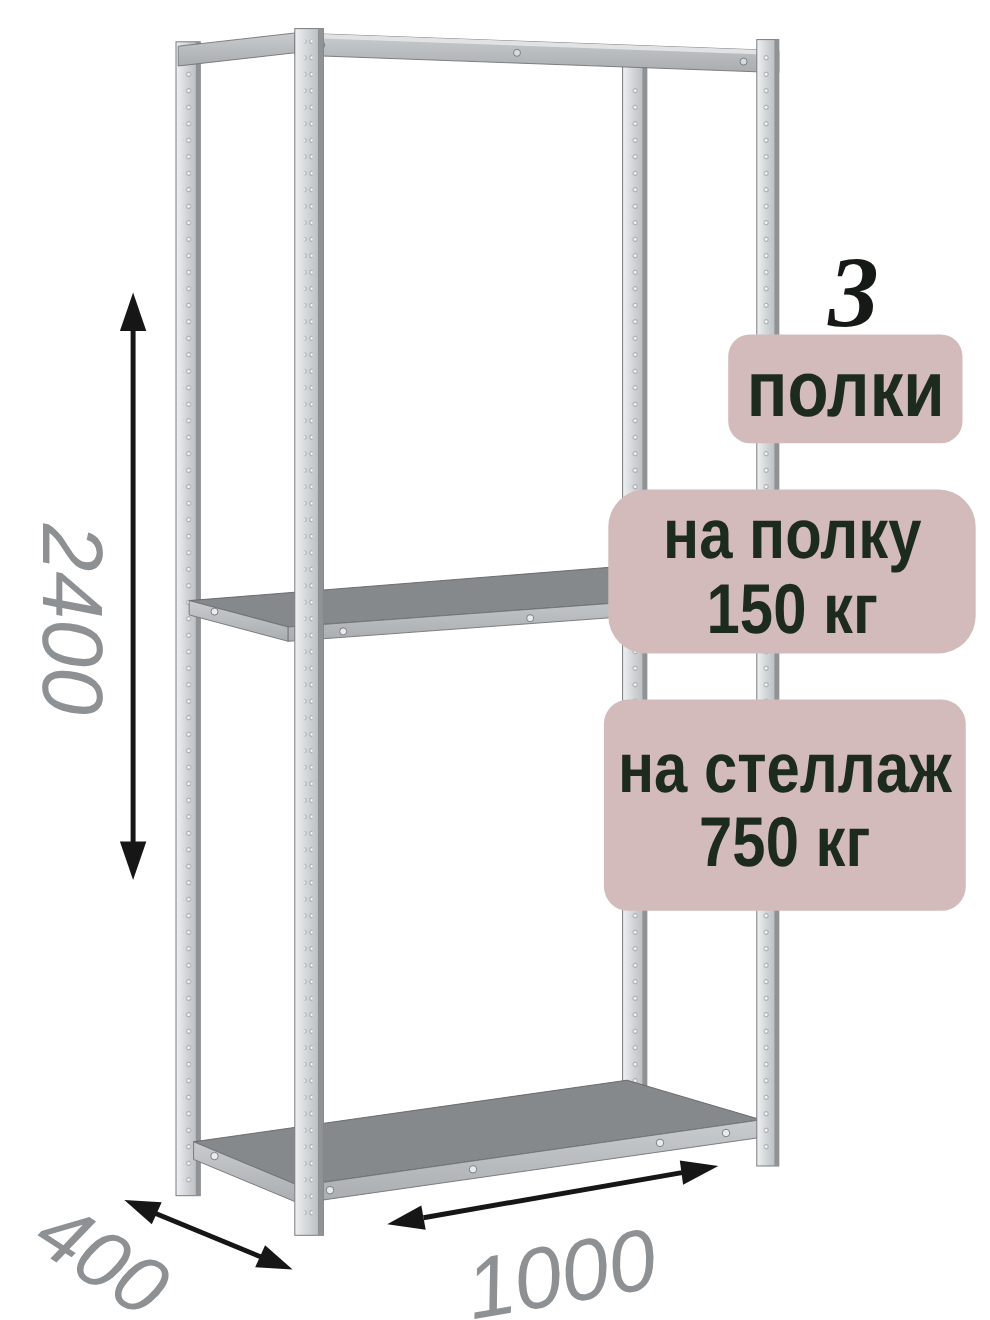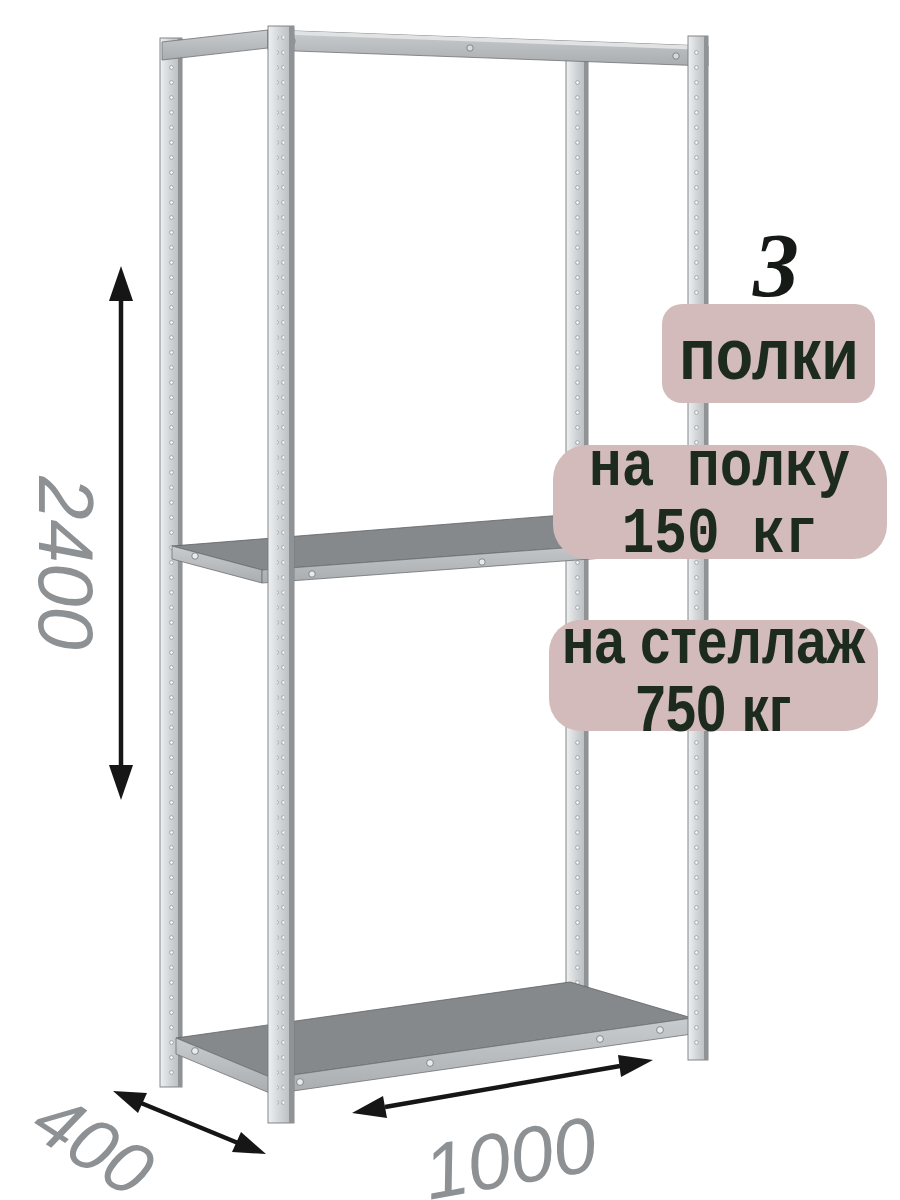--- a/index.html
+++ b/index.html
@@ -37,22 +37,22 @@
   }
   .badge .badge-text{
     font-weight:bold;
     color:#1d2b1f;
     transform:scaleX(0.85);
     transform-origin:center;
     white-space:nowrap;
   }
   #badge-shelves{left:662px;top:304px;width:213px;height:99px;border-radius:20px;}
   #badge-shelves .badge-text{font-size:72px;line-height:1;}
-  #badge-per-shelf{left:553px;top:445px;width:334px;height:114px;border-radius:34px;font-family:Liberation Mono, monospace;}
-  #badge-per-rack{left:549px;top:620px;width:329px;height:111px;border-radius:32px;}
+  #badge-per-shelf{left:553px;top:445px;width:334px;height:149px;border-radius:34px;}
+  #badge-per-rack{left:549px;top:636px;width:329px;height:192px;border-radius:22px;}
   .badge .two-line{font-size:64px;line-height:1.05;}
 </style>
 </head>
 <body>
 
 <div id="stage">
 
   <svg id="rack-svg" width="900" height="1200" viewBox="0 0 900 1200">
     <defs>
       <linearGradient id="postGrad" x1="0" y1="0" x2="1" y2="0">

